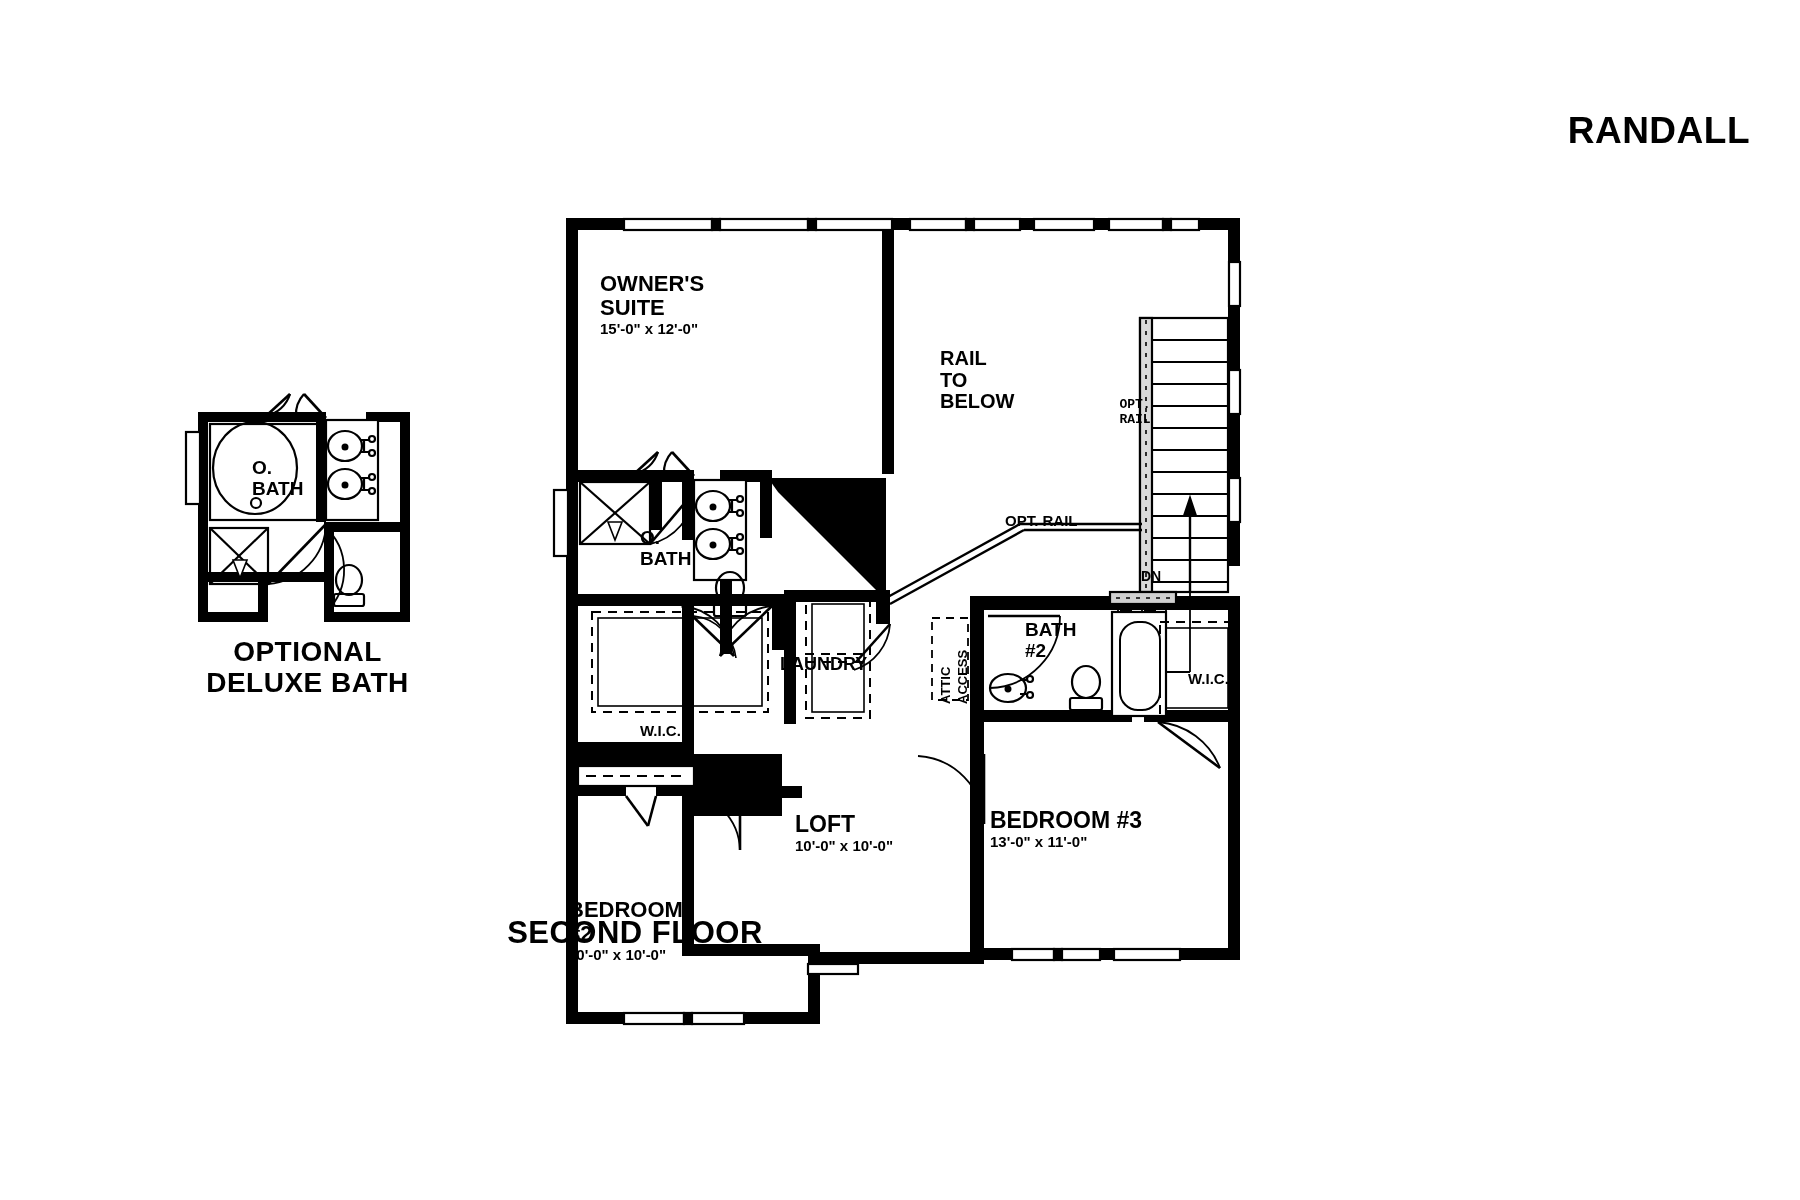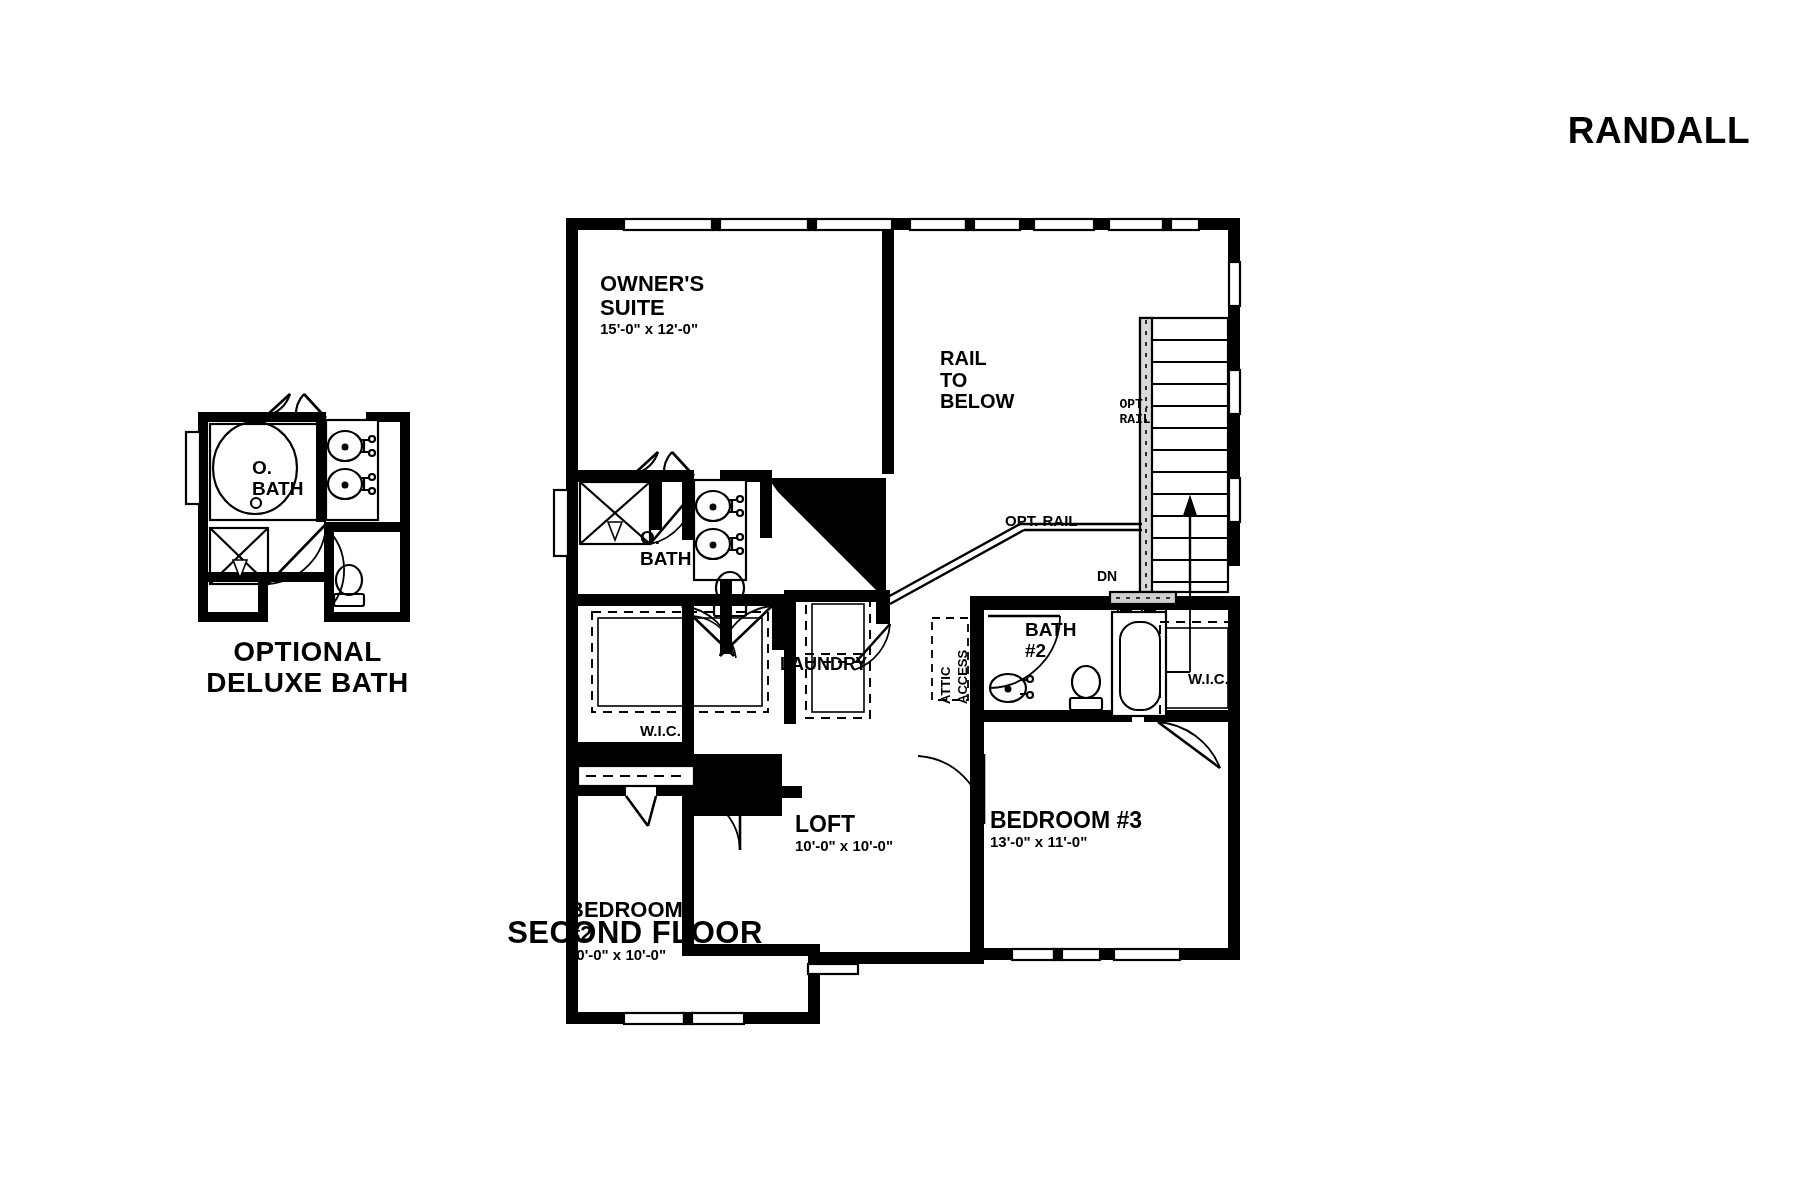--- a/index.html
+++ b/index.html
@@ -379,21 +379,21 @@
 
   <div class="vsmall" style="left:1092px;top:398px;width:46px;text-align:center;font-size:13px;line-height:1.12;font-family:Liberation Mono, monospace;">
     <div>OPT.</div>
     <div>RAIL</div>
   </div>
 
   <div class="vsmall" style="left:985px;top:512px;font-size:15px;">
     <span>OPT. RAIL</span>
   </div>
 
-  <div class="vsmall" style="left:1034px;top:568px;font-size:14px;padding-left:43px;">
+  <div class="vsmall" style="left:1078px;top:568px;font-size:14px;padding-left:43px;">
     <span>DN</span>
   </div>
 
   <div style="position:absolute;left:918px;top:704px;font-size:13px;font-weight:bold;">
     <div class="rot" style="position:absolute;left:0;top:0;">
       <span>ATTIC</span>
     </div>
     <div class="rot" style="position:absolute;left:17px;top:0;">
       <span>ACCESS</span>
     </div>

